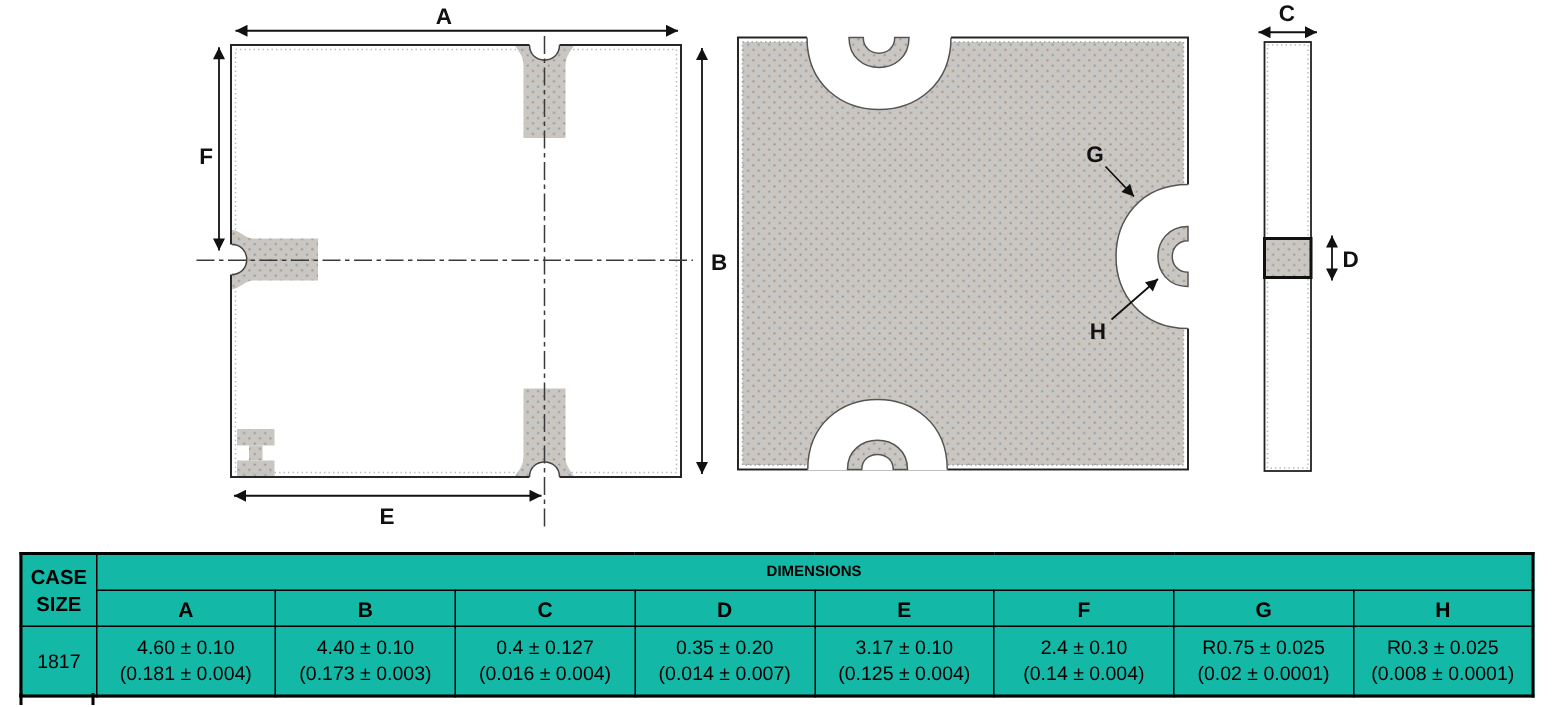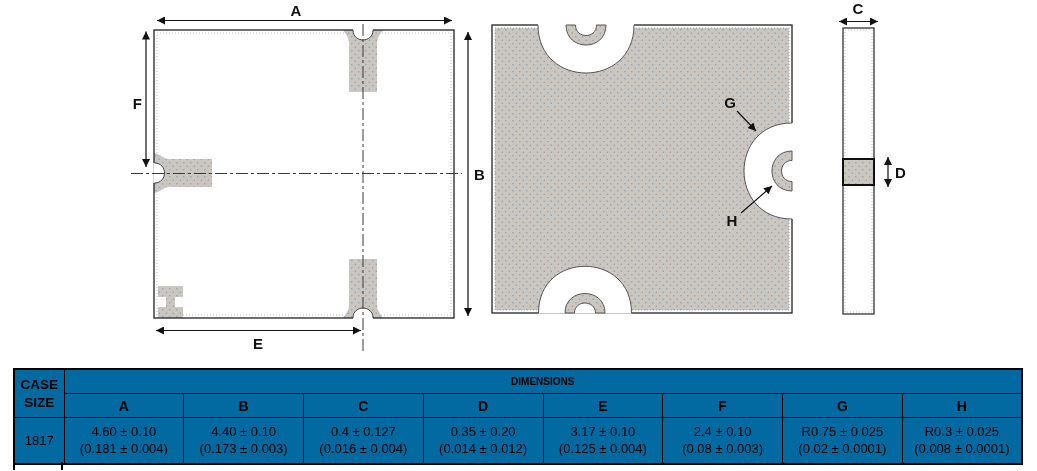--- a/index.html
+++ b/index.html
@@ -3,21 +3,21 @@
 <meta charset="utf-8">
 <style>
   html,body{margin:0;padding:0;background:#fff;}
   .page{position:relative;width:1037px;height:471px;background:#ffffff;overflow:hidden;
         font-family:"Liberation Sans", sans-serif;color:#000;}
   svg text{font-family:"Liberation Sans", sans-serif;}
   .dim-label{font-size:15px;font-weight:bold;fill:#111;}
 
   
   .tbl-wrap{position:absolute;left:13px;top:368px;width:1010px;}
-  table.dims{border-collapse:collapse;width:100%;table-layout:fixed;background:#0369a1;}
+  table.dims{border-collapse:collapse;width:100%;table-layout:fixed;background:#14b8a6;}
   table.dims td{border:1.5px solid #000;text-align:center;vertical-align:middle;padding:0;}
   td.case-hdr{font-weight:bold;font-size:13.5px;line-height:1.3;}
   td.dims-hdr{font-weight:bold;font-size:10px;height:23px;}
   td.letter{font-weight:bold;font-size:14px;height:23px;}
   td.case-val{font-size:13px;height:45px;margin-left:48px;}
   td.val{font-size:13px;line-height:1.3;height:45px;}
   .stub{position:absolute;width:2px;height:8px;background:#000;}
 </style>
 </head>
 <body>
@@ -179,29 +179,29 @@
         <td class="val">
           <div>4.40 ± 0.10</div>
           <div>(0.173 ± 0.003)</div>
         </td>
         <td class="val">
           <div>0.4 ± 0.127</div>
           <div>(0.016 ± 0.004)</div>
         </td>
         <td class="val">
           <div>0.35 ± 0.20</div>
-          <div>(0.014 ± 0.012)</div>
+          <div>(0.014 ± 0.007)</div>
         </td>
         <td class="val">
           <div>3.17 ± 0.10</div>
           <div>(0.125 ± 0.004)</div>
         </td>
         <td class="val">
           <div>2.4 ± 0.10</div>
-          <div>(0.08 ± 0.003)</div>
+          <div>(0.14 ± 0.004)</div>
         </td>
         <td class="val">
           <div>R0.75 ± 0.025</div>
           <div>(0.02 ± 0.0001)</div>
         </td>
         <td class="val">
           <div>R0.3 ± 0.025</div>
           <div>(0.008 ± 0.0001)</div>
         </td>
       </tr>

